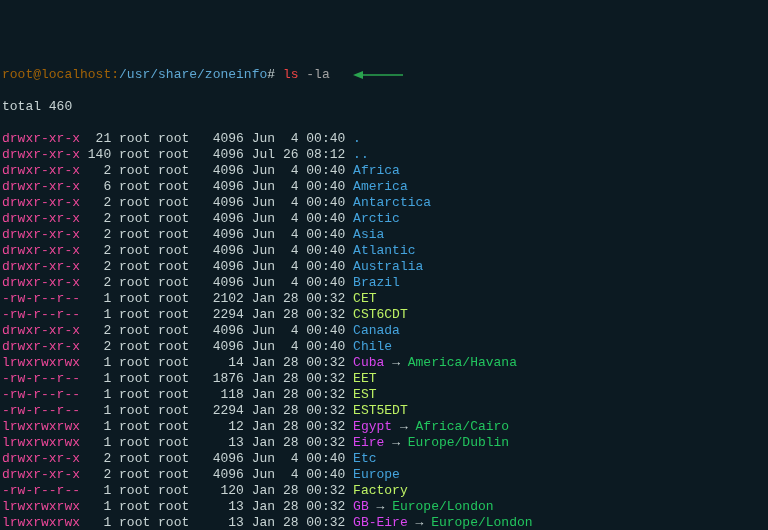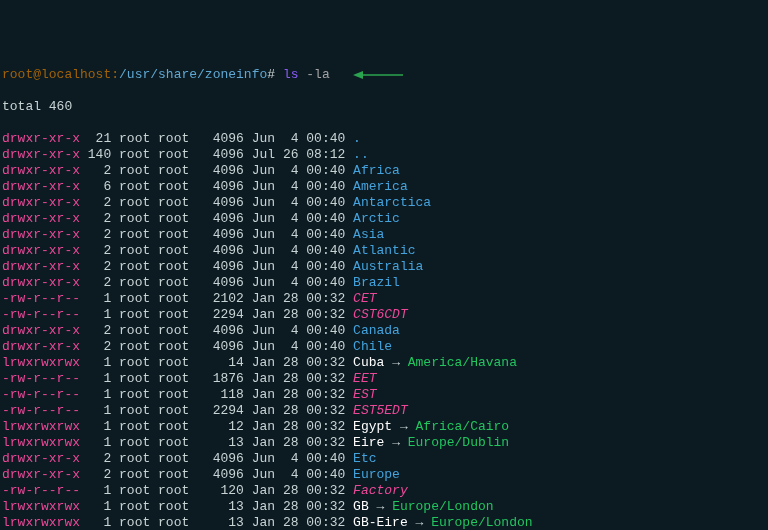--- a/index.html
+++ b/index.html
@@ -12,32 +12,32 @@
       width: 768px;
       height: 530px;
       overflow: hidden;
       white-space: pre;
       padding: 3px 0 0 2px;
     }
     .prompt-line { }
     .prompt-host { color: #a16207; }
     .prompt-path { color: #5fa8d4; }
     .prompt-end { color: #c8d4d4; }
-    .cmd { color: #8b5cf6; }
+    .cmd { color: #ef4444; }
     .cmd-highlight { color: #a3a3a3; }
     .arrow {
       display: inline-block;
       color: #2aa44f;
       vertical-align: middle;
     }
     .arrow svg { display: inline-block; vertical-align: middle; }
     .row { }
     .dir-name { color: #44a3dd; }
-    .file-name { color: #ec4899; font-style: italic; }
-    .link-name { color: #ffffff; margin-top: 12px; }
+    .file-name { color: #bef264; }
+    .link-name { color: #d946ef; margin-top: 12px; }
     .link-target { color: #22c55e; }
     .link-arrow { color: #c8d4d4; }
     .perm { color: #ec4899; }
     .cols { color: #c8d4d4; }
     .total-line { color: #c8d4d4; }
   </style>
 </head>
 <body>
 
 

